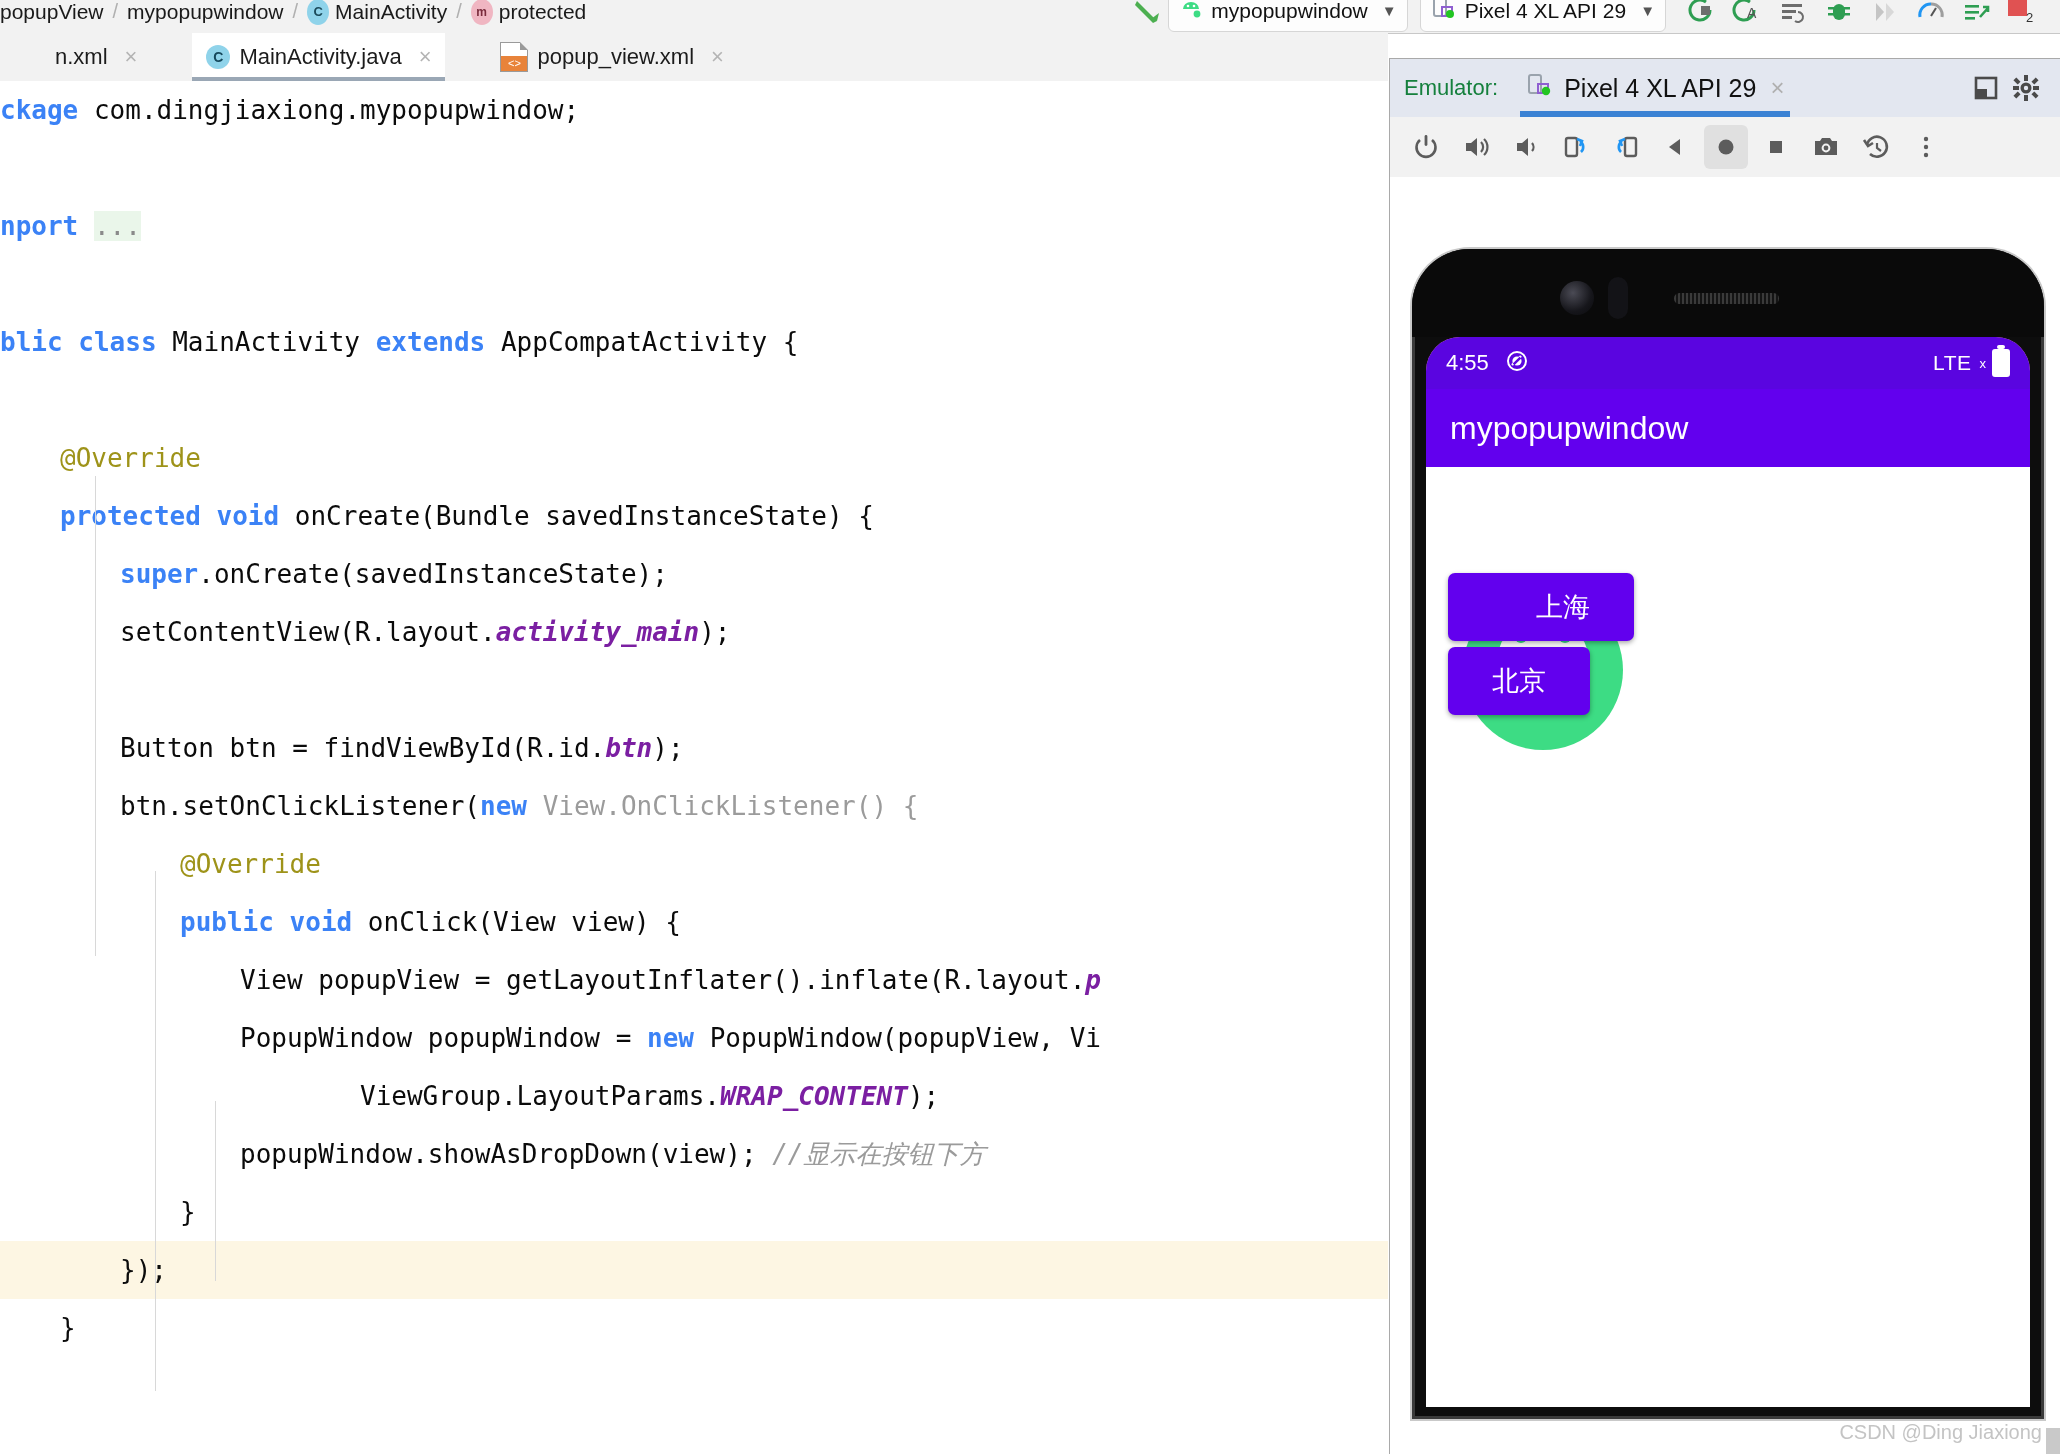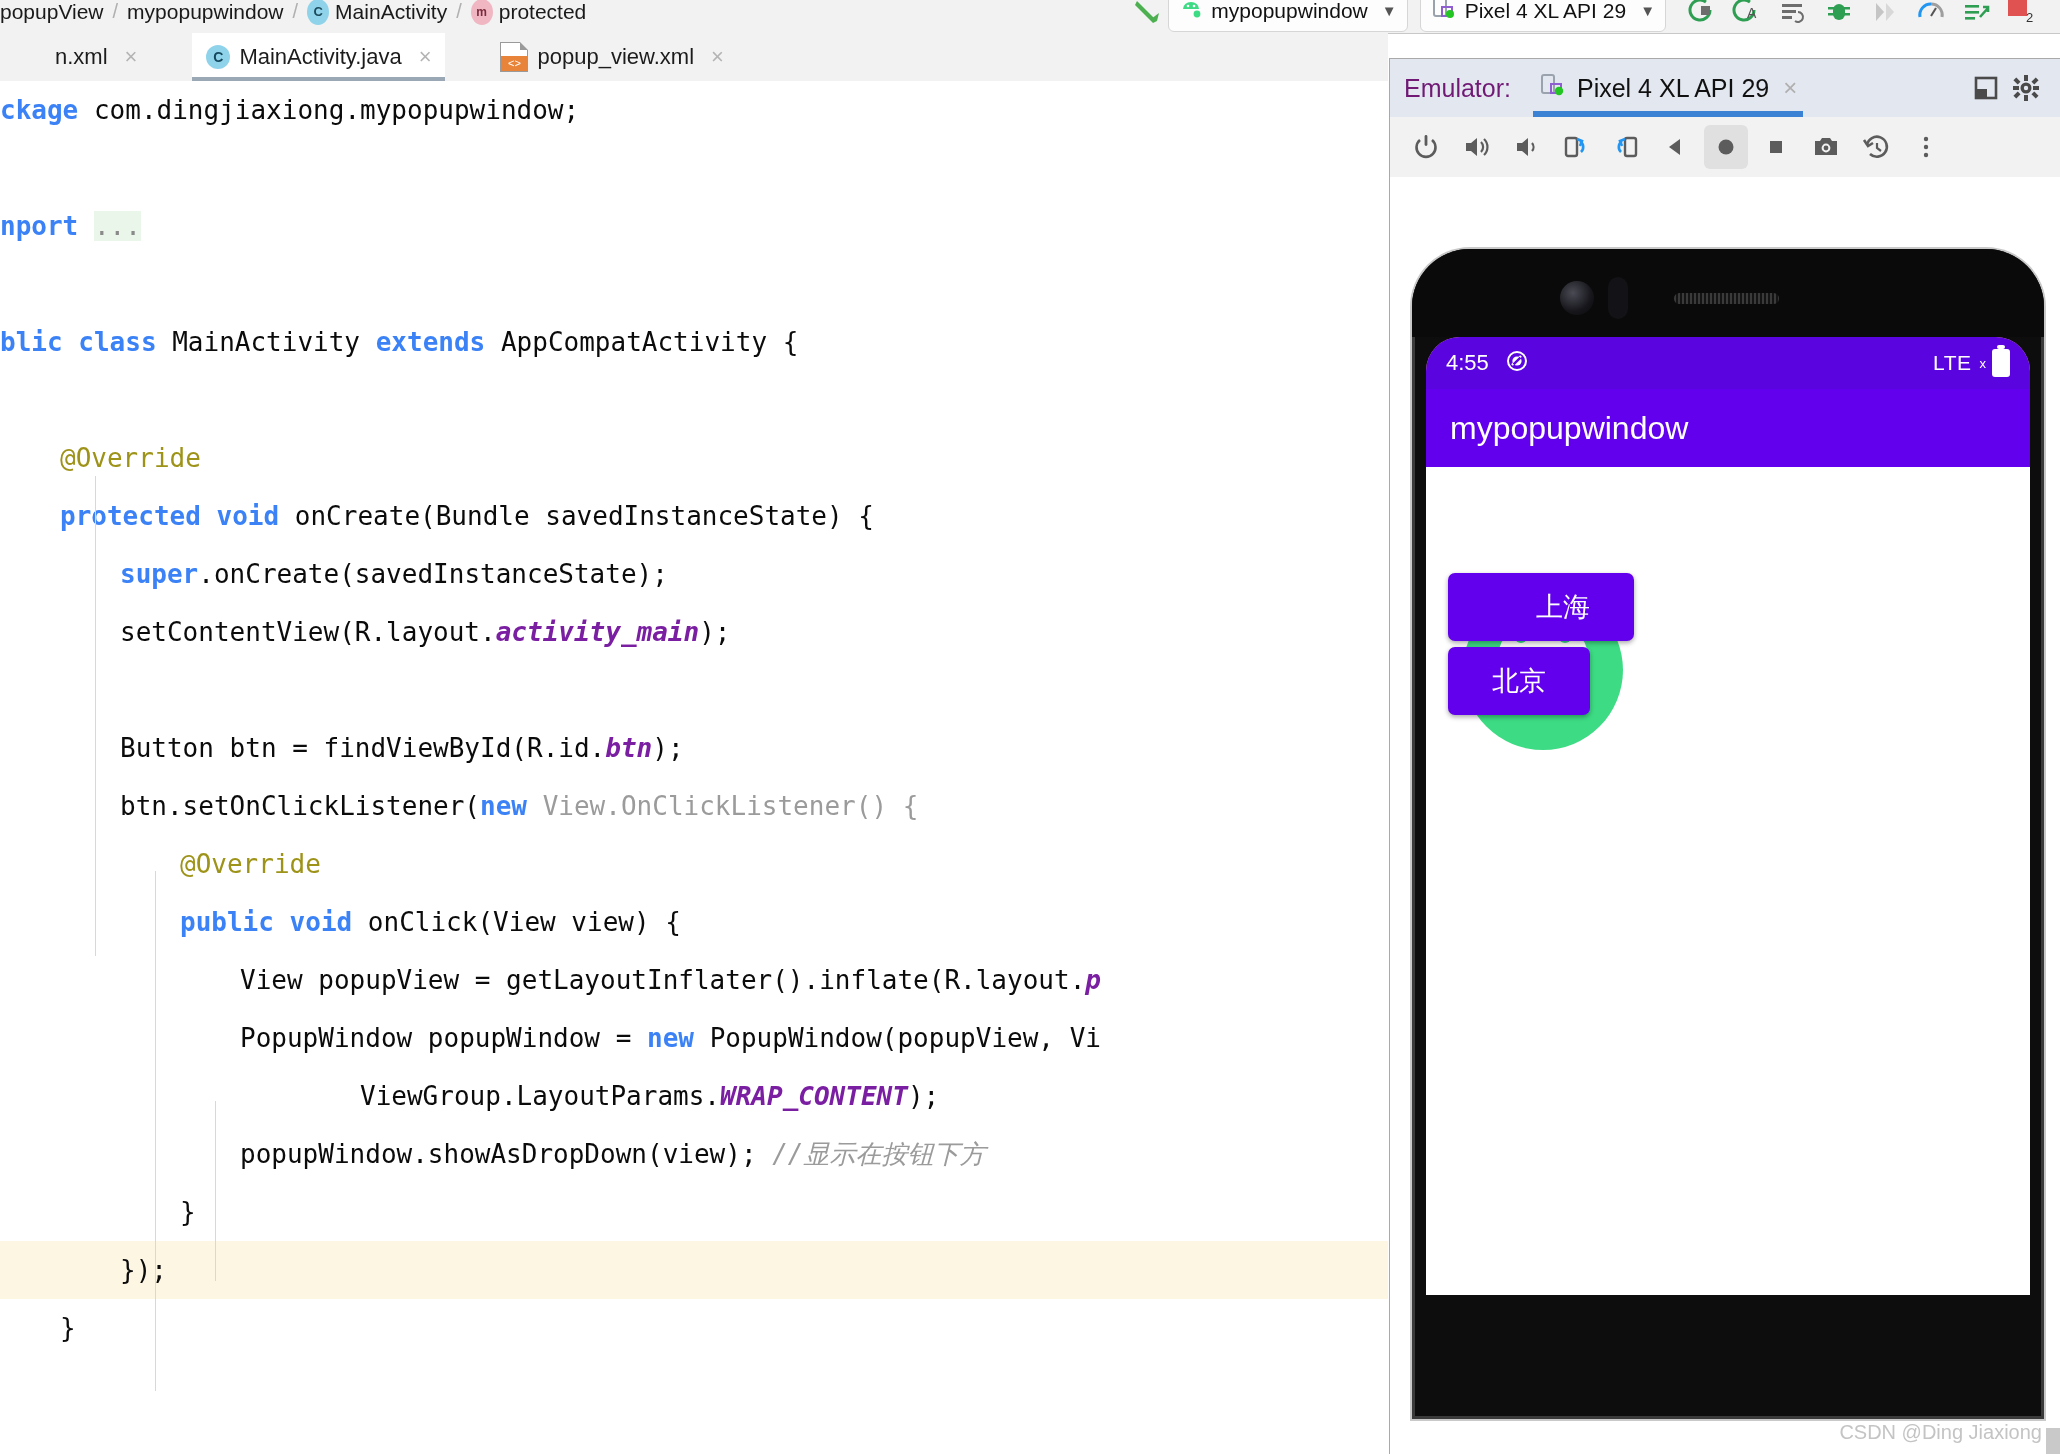--- a/index.html
+++ b/index.html
@@ -103,21 +103,21 @@
   
   .emuwin{
     position:absolute;left:1389px;top:58px;width:671px;height:1396px;
     background:#f2f2f2;border-left:1px solid #a9a9a9;border-top:1px solid #a9a9a9;
     box-sizing:border-box;
   }
   .emuhead{
     height:58px;background:#e3e7f0;display:flex;align-items:center;
     padding:0 14px;position:relative;
   }
-  .emuhead .label{font-size:25px;color:#701a75;margin-right:22px;}
+  .emuhead .label{font-size:22px;color:#15803d;margin-right:22px;}
   .emu-tab{
     display:flex;align-items:center;gap:10px;height:58px;position:relative;padding:0 6px;
   }
   .emu-tab:after{
     content:"";position:absolute;left:0;right:0;bottom:0;height:6px;background:#3b82d4;
   }
   .emu-tab .t{font-size:25px;color:#111;white-space:nowrap;}
   .emu-tab .x{color:#b0b0b0;font-size:24px;margin-left:4px;}
   .emuhead .spacer{flex:1;}
   .emuhead .hicon{width:40px;height:40px;display:flex;align-items:center;justify-content:center;}
@@ -150,21 +150,21 @@
   }
   .sensor{
     position:absolute;left:196px;top:28px;width:20px;height:42px;border-radius:10px;
     background:#131317;
   }
   .speaker{
     position:absolute;left:262px;top:44px;width:105px;height:11px;border-radius:6px;
     background:repeating-linear-gradient(90deg,#3a3a3a 0 2px,#141414 2px 4px);
   }
   .screen{
-    position:absolute;left:14px;top:88px;width:604px;height:958px;
+    position:absolute;left:14px;top:88px;width:604px;height:1070px;
     background:#fca5a5;border-radius:34px 34px 0 0;overflow:hidden;
   }
   .statusbar{
     height:52px;background:#5a05e0;color:#fff;display:flex;align-items:center;
     padding:0 20px;font-size:21px;
   }
   .statusbar .time{font-size:22px;margin-right:16px;}
   .statusbar .sp{flex:1;}
   .statusbar .lte{font-size:21px;letter-spacing:.5px;margin-right:8px;}
   .statusbar .xs{font-size:13px;margin-right:6px;}

